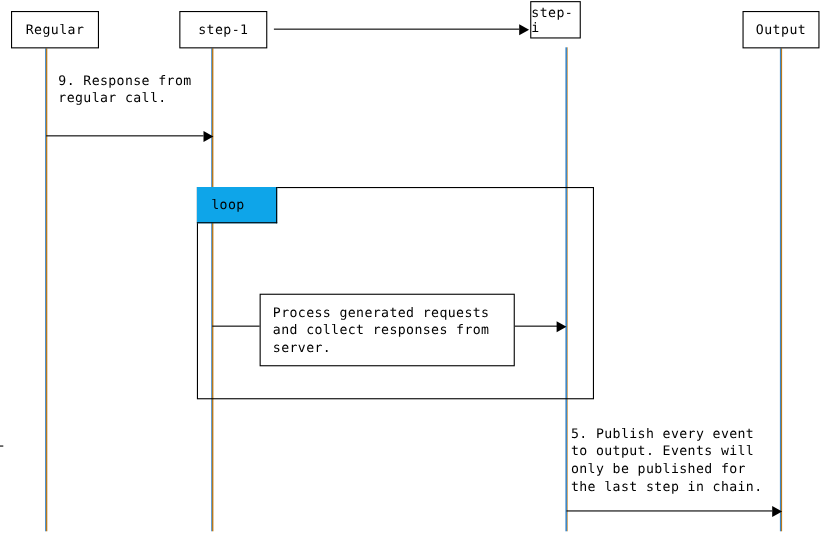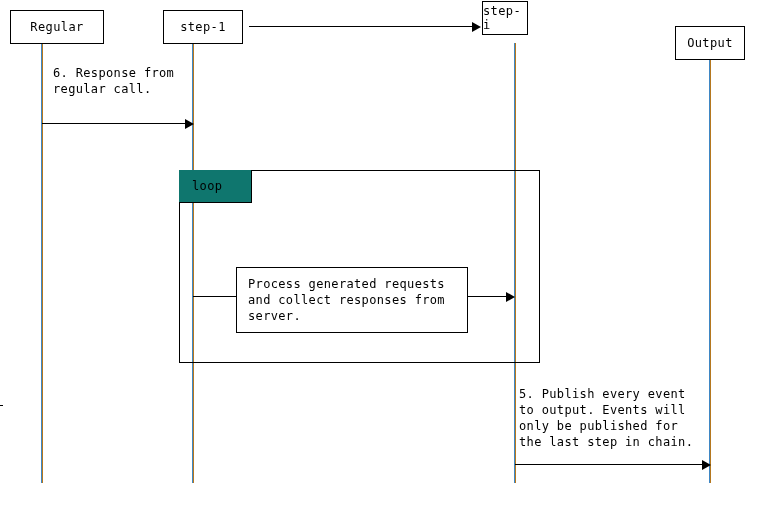--- a/index.html
+++ b/index.html
@@ -76,21 +76,21 @@
     border: 1px solid #000000;
     background: transparent;
     z-index: 2;
   }
   .fragment-label {
     position: absolute;
     box-sizing: border-box;
     border: 1px solid #000000;
     border-top: none;
     border-left: none;
-    background: #0f766e;
+    background: #0ea5e9;
     display: flex;
     align-items: center;
     padding-left: 13px;
     font-size: 12px;
     letter-spacing: 0.4px;
     color: #000000;
     z-index: 3;
   }
 
   
@@ -126,37 +126,37 @@
   <div class="lifeline" style="left:41px; top:43px; height:440px;"></div>
   <div class="lifeline" style="left:192px; top:43px; height:440px;"></div>
   <div class="lifeline" style="left:514px; top:43px; height:440px;"></div>
   <div class="lifeline" style="left:709px; top:43px; height:440px;"></div>
 
   <div class="fragment" style="left:179px; top:170px; width:361px; height:193px;"></div>
   <div class="fragment-label" style="left:179px; top:170px; width:73px; height:33px;">
     <span>loop</span>
   </div>
 
-  <div class="participant" style="left:10px; top:10px; width:94px; height:34px;">
+  <div class="participant" style="left:10px; top:10px; width:80px; height:34px;">
     <span>Regular</span>
   </div>
   <div class="participant" style="left:163px; top:10px; width:80px; height:34px;">
     <span>step-1</span>
   </div>
   <div class="participant" style="left:482px; top:1px; width:46px; height:34px;">
     <span>step-i</span>
   </div>
-  <div class="participant" style="left:675px; top:26px; width:70px; height:34px;">
+  <div class="participant" style="left:675px; top:10px; width:70px; height:34px;">
     <span>Output</span>
   </div>
 
   <div class="msg-line" style="left:249px; top:26px; width:223px;"></div>
   <div class="msg-head" style="left:472px; top:22px;"></div>
 
-  <div class="note-text" style="left:53px; top:65px;">6. Response from
+  <div class="note-text" style="left:53px; top:65px;">9. Response from
 regular call.</div>
   <div class="msg-line" style="left:42px; top:123px; width:143px;"></div>
   <div class="msg-head" style="left:185px; top:119px;"></div>
 
   <div class="msg-line" style="left:193px; top:296px; width:314px;"></div>
   <div class="msg-head" style="left:506px; top:292px;"></div>
   <div class="msg-box" style="left:236px; top:267px; width:232px; height:66px;">Process generated requests
 and collect responses from
 server.</div>
 

